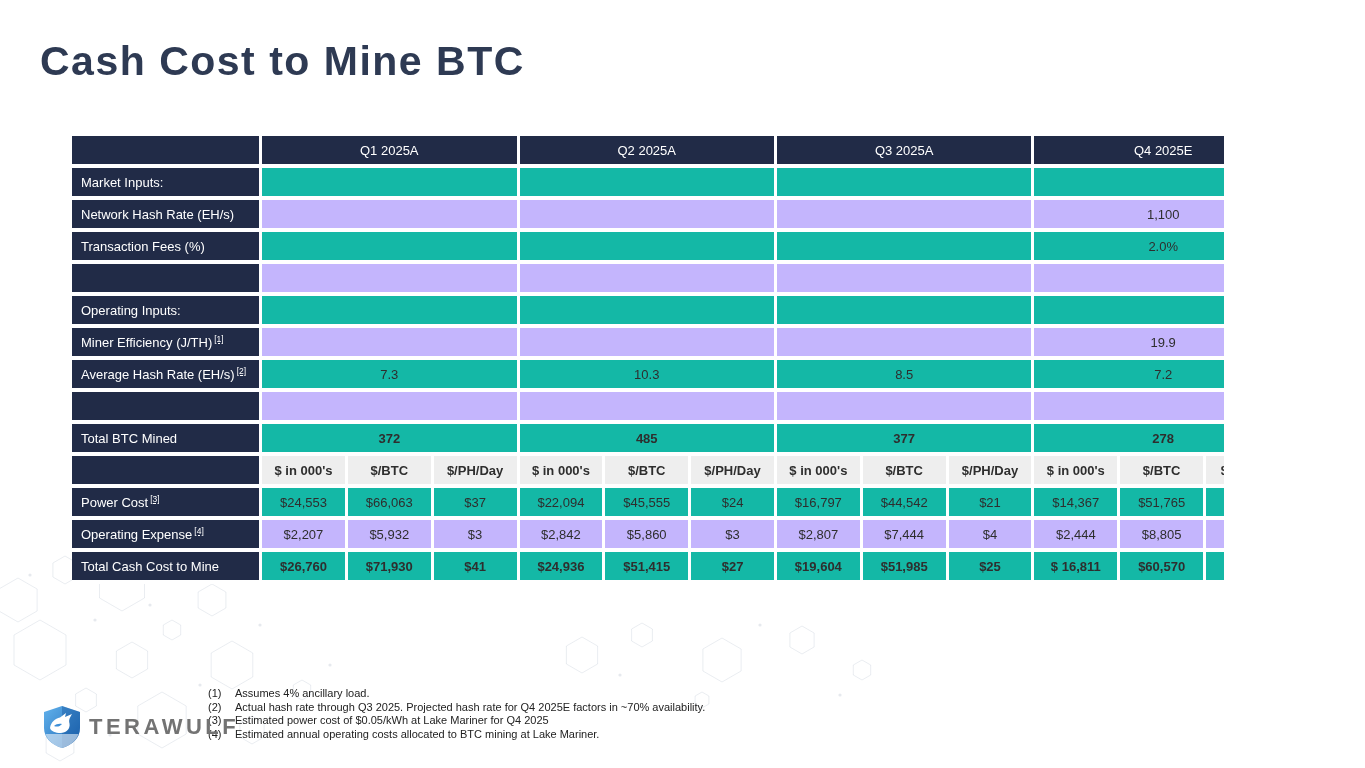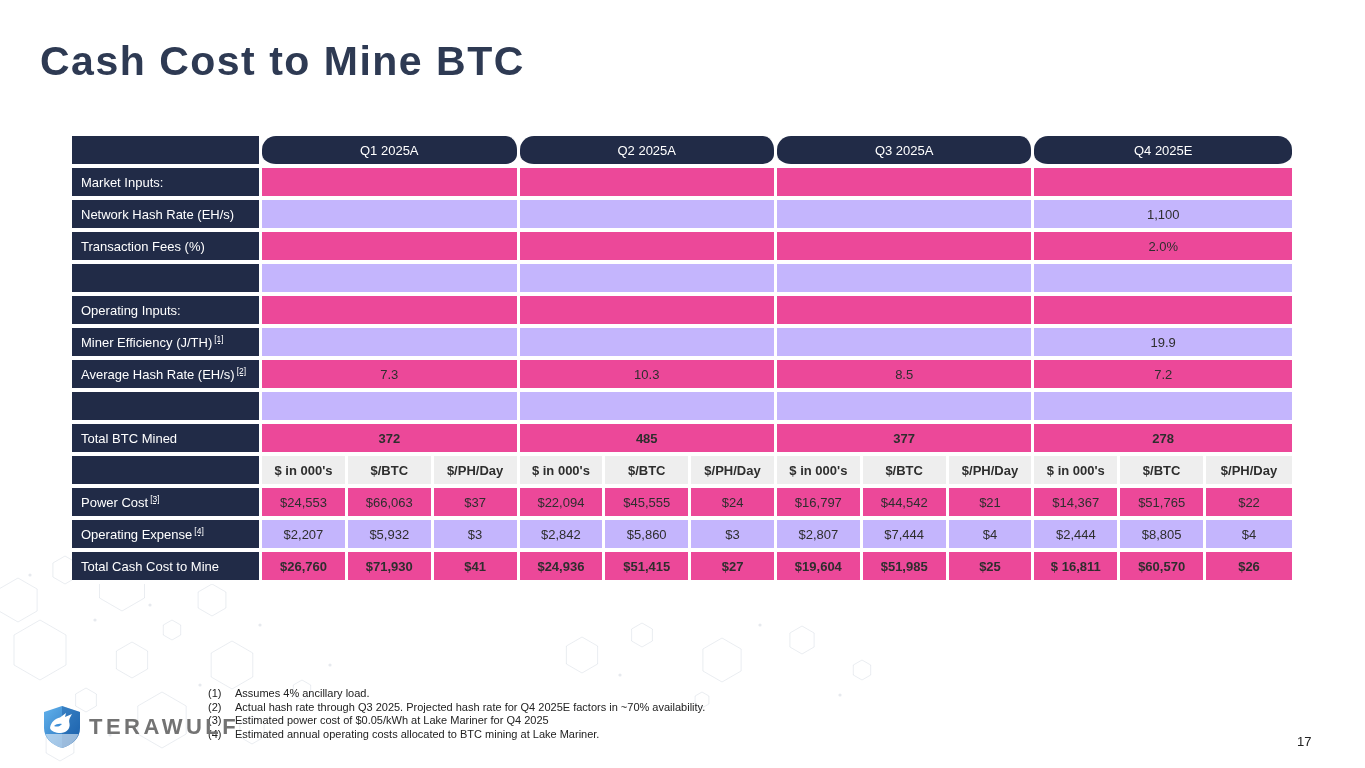--- a/index.html
+++ b/index.html
@@ -1,35 +1,35 @@
 <!DOCTYPE html>
 <html><head>
 <meta charset="utf-8">
 <style>
   html,body { margin:0; padding:0; background:#ffffff; font-family:"Liberation Sans",sans-serif; }
-  .slide { position:relative; width:1365px; height:768px; background:#ffffff; overflow:hidden; }
+  .slide { position:relative; width:1224px; height:768px; background:#ffffff; overflow:hidden; }
 
   .title { position:absolute; left:40px; top:38px; margin:0; font-size:41px; font-weight:bold;
            color:#2e3a53; letter-spacing:1.5px; }
 
   
   #hex-pattern { position:absolute; left:0; top:545px; pointer-events:none; }
 
   
   #cost-table { position:absolute; left:72px; top:136px; width:1220px;
                 border-collapse:separate; border-spacing:0; table-layout:fixed; }
   #cost-table td { height:32px; box-sizing:border-box; border-right:3px solid #ffffff;
                    border-bottom:4px solid #ffffff; font-size:13px; color:#2e2e2e;
                    text-align:center; vertical-align:middle; padding:0 2px; overflow:hidden; white-space:nowrap; }
   #cost-table tr td:last-child { border-right:none; }
   .navy { background:#212b47; }
   .label-cell { text-align:left !important; padding-left:9px !important; color:#ffffff !important; }
   .label-cell sup { font-size:8.5px; text-decoration:underline; margin-left:2px; }
-  .qhead { color:#ffffff !important; font-size:13.5px;border-radius:14px; }
-  .dark  { background:#ec4899;margin-top:36px; }
+  .qhead { color:#ffffff !important; font-size:13.5px; }
+  .dark  { background:#14b8a6;margin-top:36px; }
   .light { background:#c4b5fd; }
   .subhead { background:#eeeeee; font-weight:bold; color:#111111; }
   .boldval { font-weight:bold; color:#111111; font-size:13.5px; }
 
   
   .footnotes { position:absolute; left:208px; top:687px; font-size:11px; color:#222222; }
   .fn { display:flex; line-height:13.6px; }
   .fn-num { width:27px; flex-shrink:0; }
 
   

